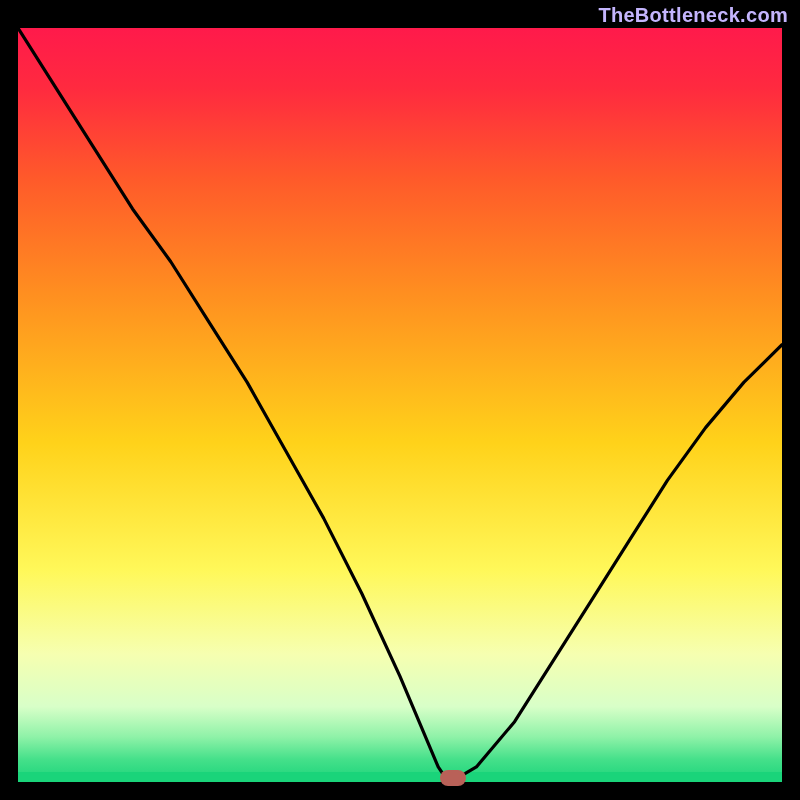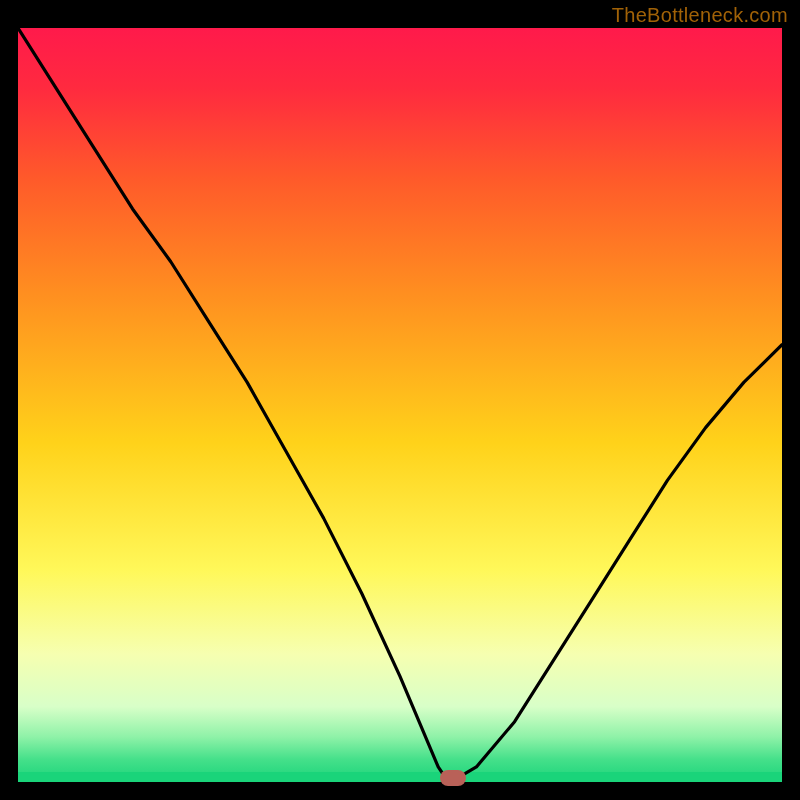--- a/index.html
+++ b/index.html
@@ -14,23 +14,23 @@
   .frame {
     position: relative;
     width: 800px;
     height: 800px;
     background: #000;
   }
   .watermark {
     position: absolute;
     top: 4px;
     right: 12px;
-    color: #a16207;
+    color: #c4b5fd;
     font-size: 20px;
-    font-weight: 400;
+    font-weight: 700;
     letter-spacing: 0.3px;
     z-index: 10;
   }
   .plot-area {
     position: absolute;
     left: 18px;
     top: 28px;
     width: 764px;
     height: 754px;
   }

